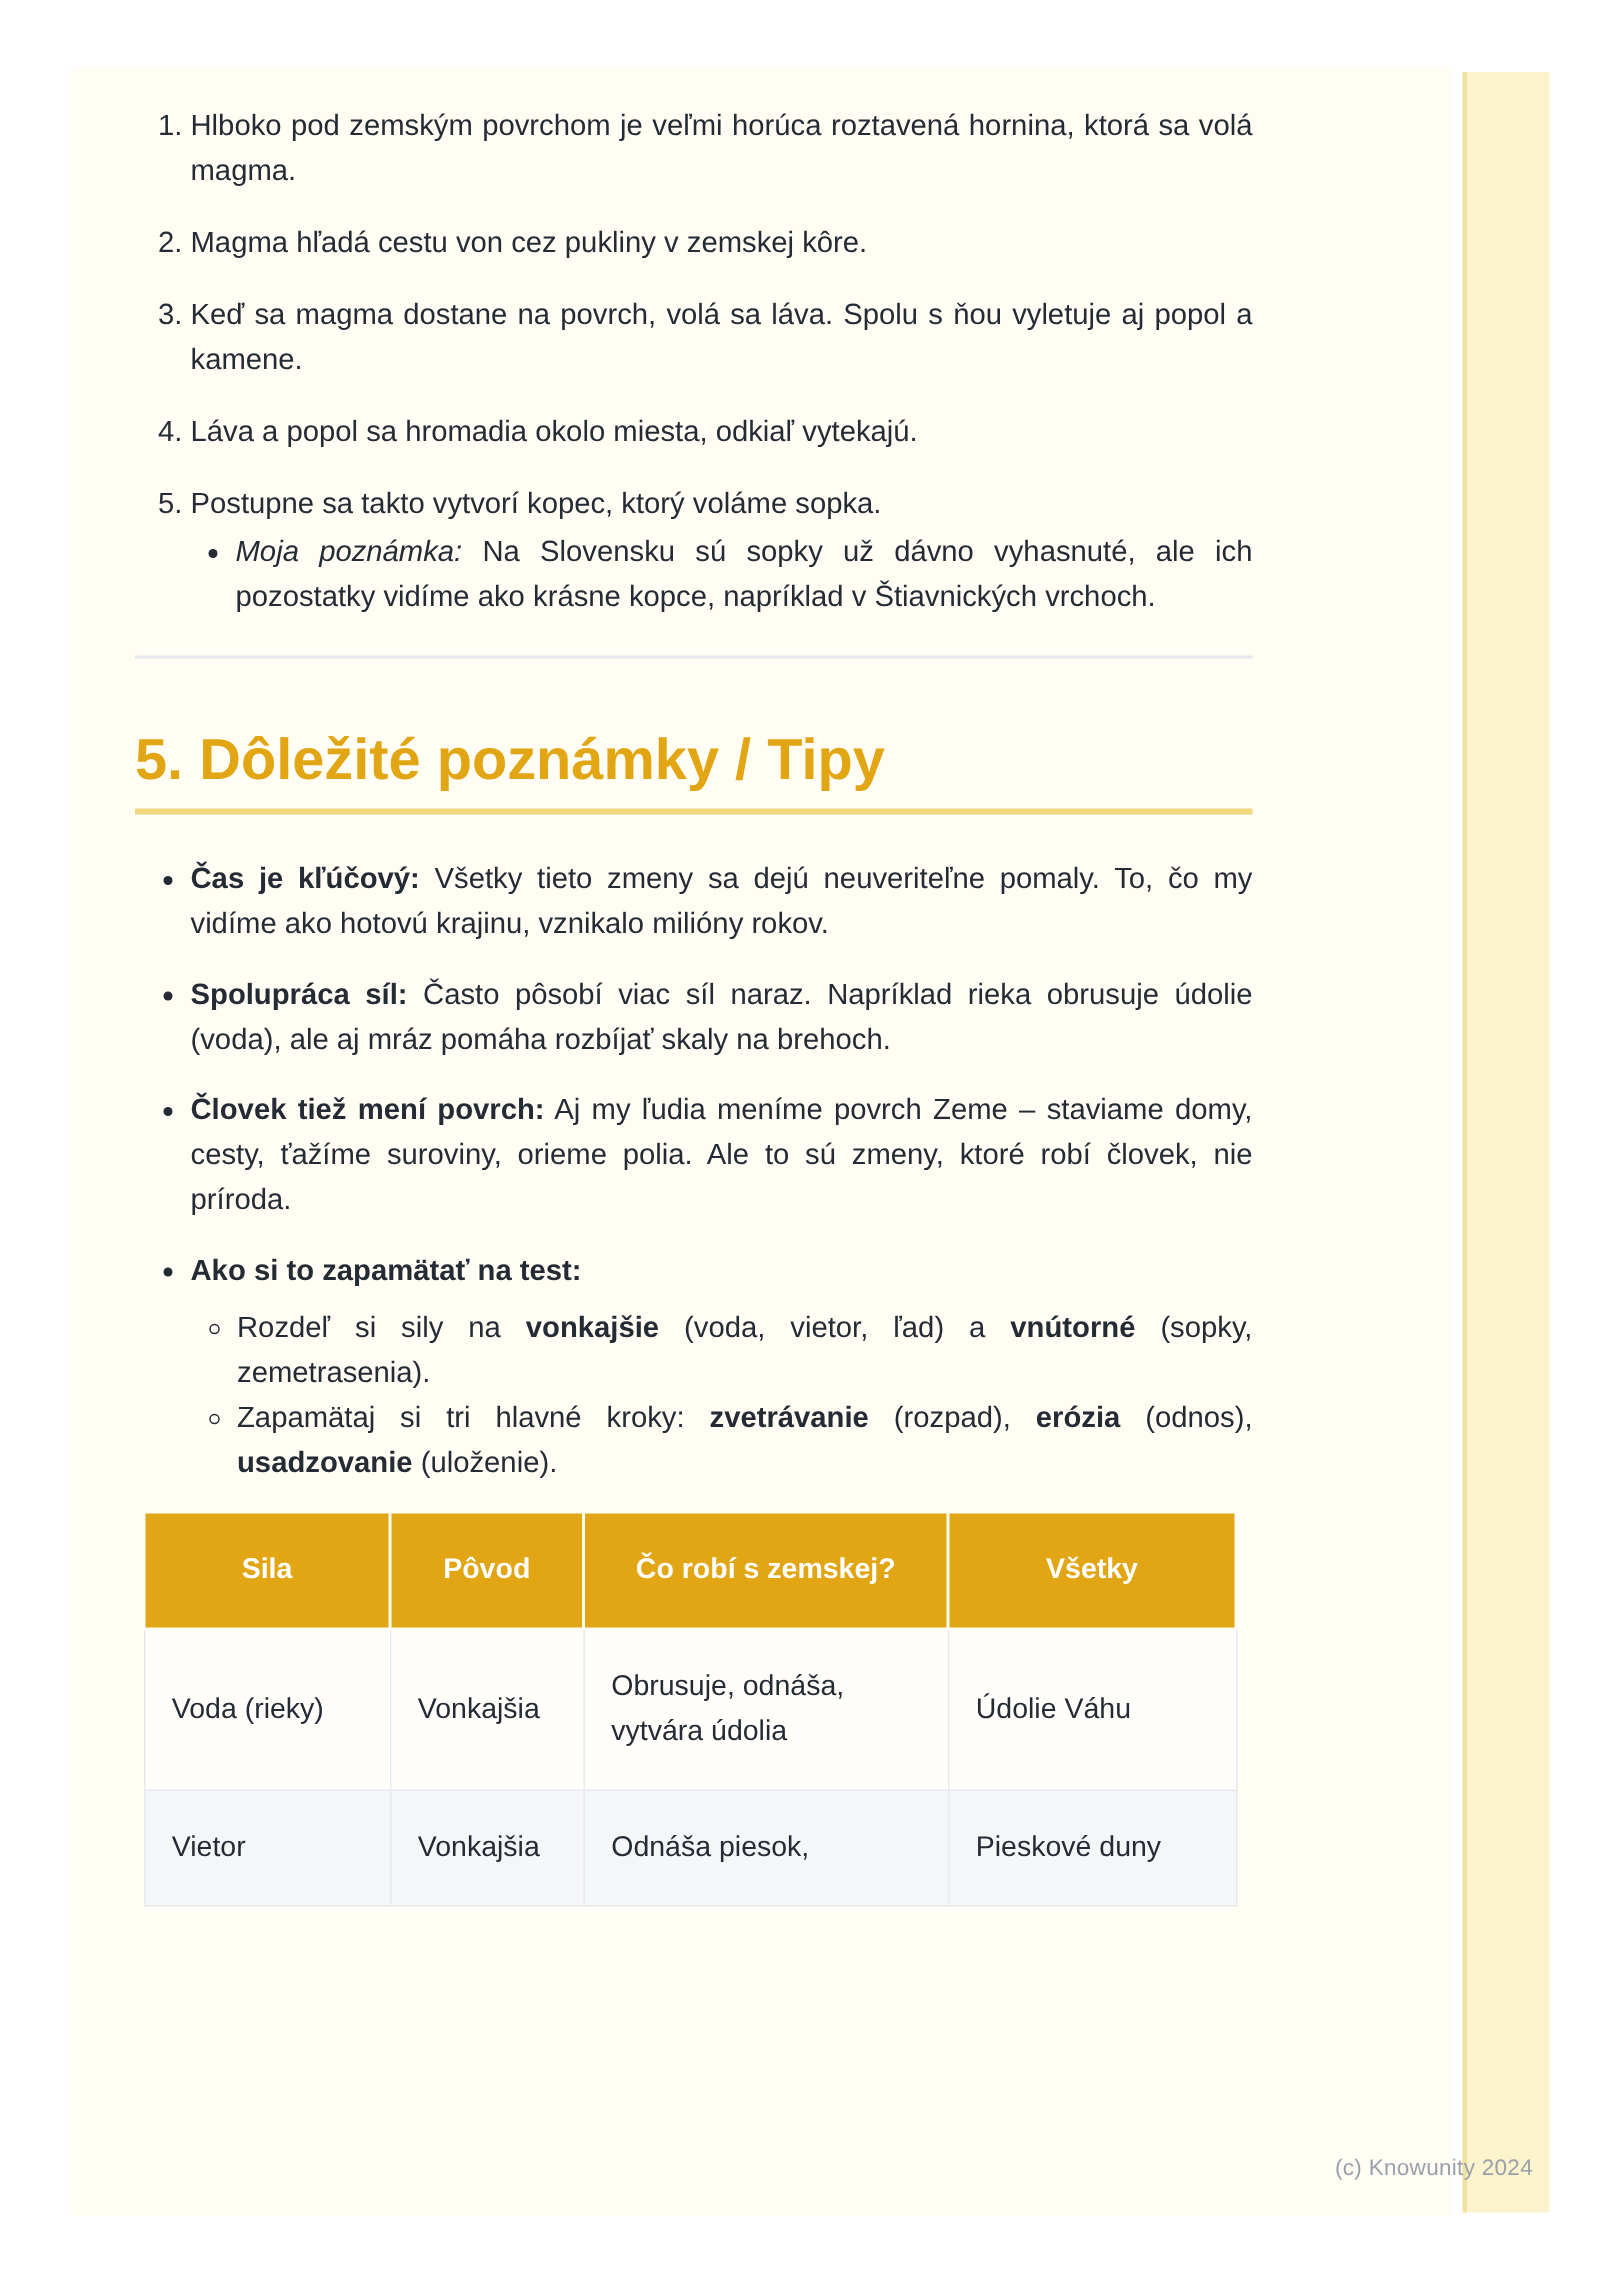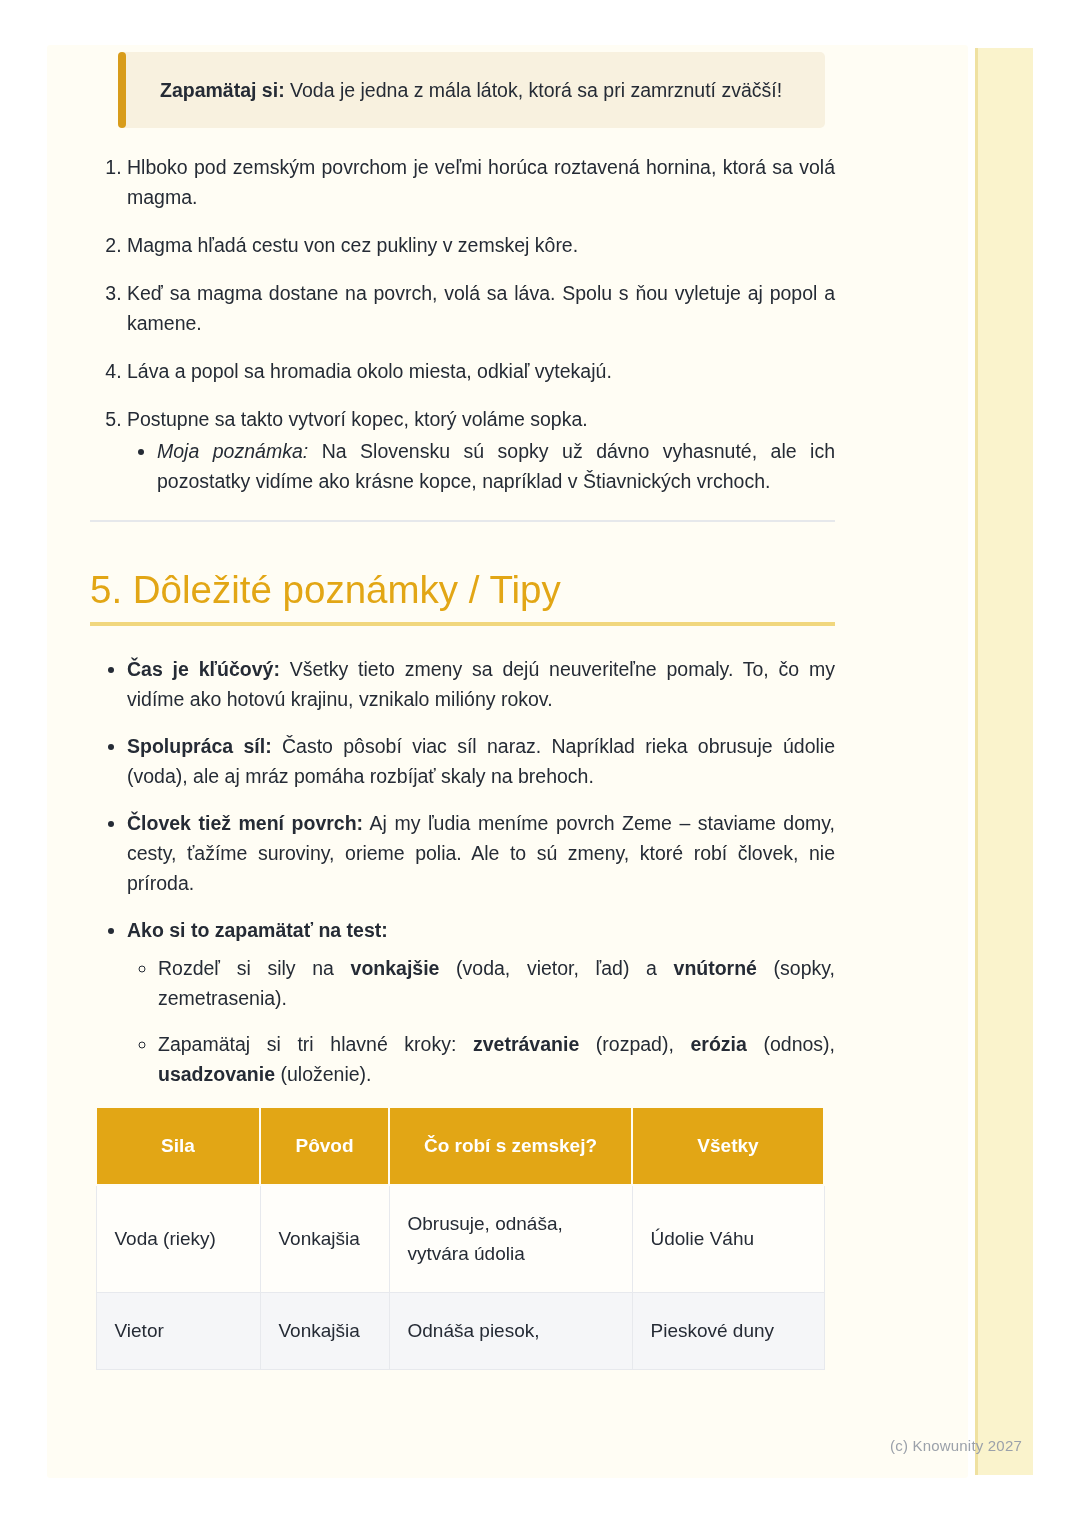--- a/index.html
+++ b/index.html
@@ -25,27 +25,27 @@
   h3.example-heading{margin-top:36px;font-size:21.5px;line-height:28px;font-weight:700}
 
   
   ol.steps{margin-top:24px;padding-left:37px;font-size:19.5px;line-height:30px}
   ol.steps>li{margin-bottom:18px;text-align:justify}
   ol.steps ul.note-list{list-style:disc;margin-top:2px;padding-left:30px}
   ol.steps ul.note-list>li{margin-bottom:0;text-align:justify}
 
   hr.divider{margin-top:24px;border:none;border-top:2px solid var(--divider)}
 
-  h1.section-title{margin-top:46px;font-size:38.5px;line-height:44px;font-weight:400;
+  h1.section-title{margin-top:46px;font-size:38.5px;line-height:44px;font-weight:700;
     color:var(--gold);padding-bottom:10px;border-bottom:4px solid var(--underline)}
 
   ul.tips{margin-top:28px;padding-left:37px;font-size:19.5px;line-height:30px;list-style:disc}
   ul.tips>li{margin-bottom:17px;text-align:justify}
   ul.tips ul.subs{list-style:circle;margin-top:8px;padding-left:31px}
-  ul.tips ul.subs>li{margin-bottom:16px;text-align:justify}
+  ul.tips ul.subs>li{text-align:justify}
   ul.tips ul.subs>li:last-child{margin-bottom:0}
 
   b{font-weight:700} em{font-style:italic}
 
   
   table.forces{margin:8px 0 0 5px;width:728px;table-layout:fixed;
     border-collapse:collapse;font-size:19px}
   table.forces col:nth-child(1){width:164px}
   table.forces col:nth-child(2){width:129px}
   table.forces col:nth-child(3){width:243px}
@@ -63,23 +63,20 @@
 
   .watermark{position:absolute;left:890px;top:1437px;z-index:5;
     font-size:15px;letter-spacing:.2px;color:var(--muted);white-space:nowrap}
 </style>
 </head>
 <body>
 
 <div class="page-card">
   <div class="content">
 
-    <div class="callout">
-      <p><b>Zapamätaj si:</b> Voda je jedna z mála látok, ktorá sa pri zamrznutí zväčší!</p>
-    </div>
 
 
     <ol class="steps">
       <li><span>Hlboko pod zemským povrchom je veľmi horúca roztavená hornina, ktorá sa volá magma.</span></li>
       <li><span>Magma hľadá cestu von cez pukliny v zemskej kôre.</span></li>
       <li><span>Keď sa magma dostane na povrch, volá sa láva. Spolu s ňou vyletuje aj popol a kamene.</span></li>
       <li><span>Láva a popol sa hromadia okolo miesta, odkiaľ vytekajú.</span></li>
       <li><span>Postupne sa takto vytvorí kopec, ktorý voláme sopka.</span>
         <ul class="note-list">
           <li><span><em>Moja poznámka:</em> Na Slovensku sú sopky už dávno vyhasnuté, ale ich pozostatky vidíme ako krásne kopce, napríklad v Štiavnických vrchoch.</span></li>
@@ -132,13 +129,13 @@
           <td>Pieskové duny</td>
         </tr>
       </tbody>
     </table>
 
   </div>
 </div>
 
 <div class="side-strip"></div>
 
-<div class="watermark">(c) Knowunity 2027</div>
+<div class="watermark">(c) Knowunity 2024</div>
 
 </body></html>

